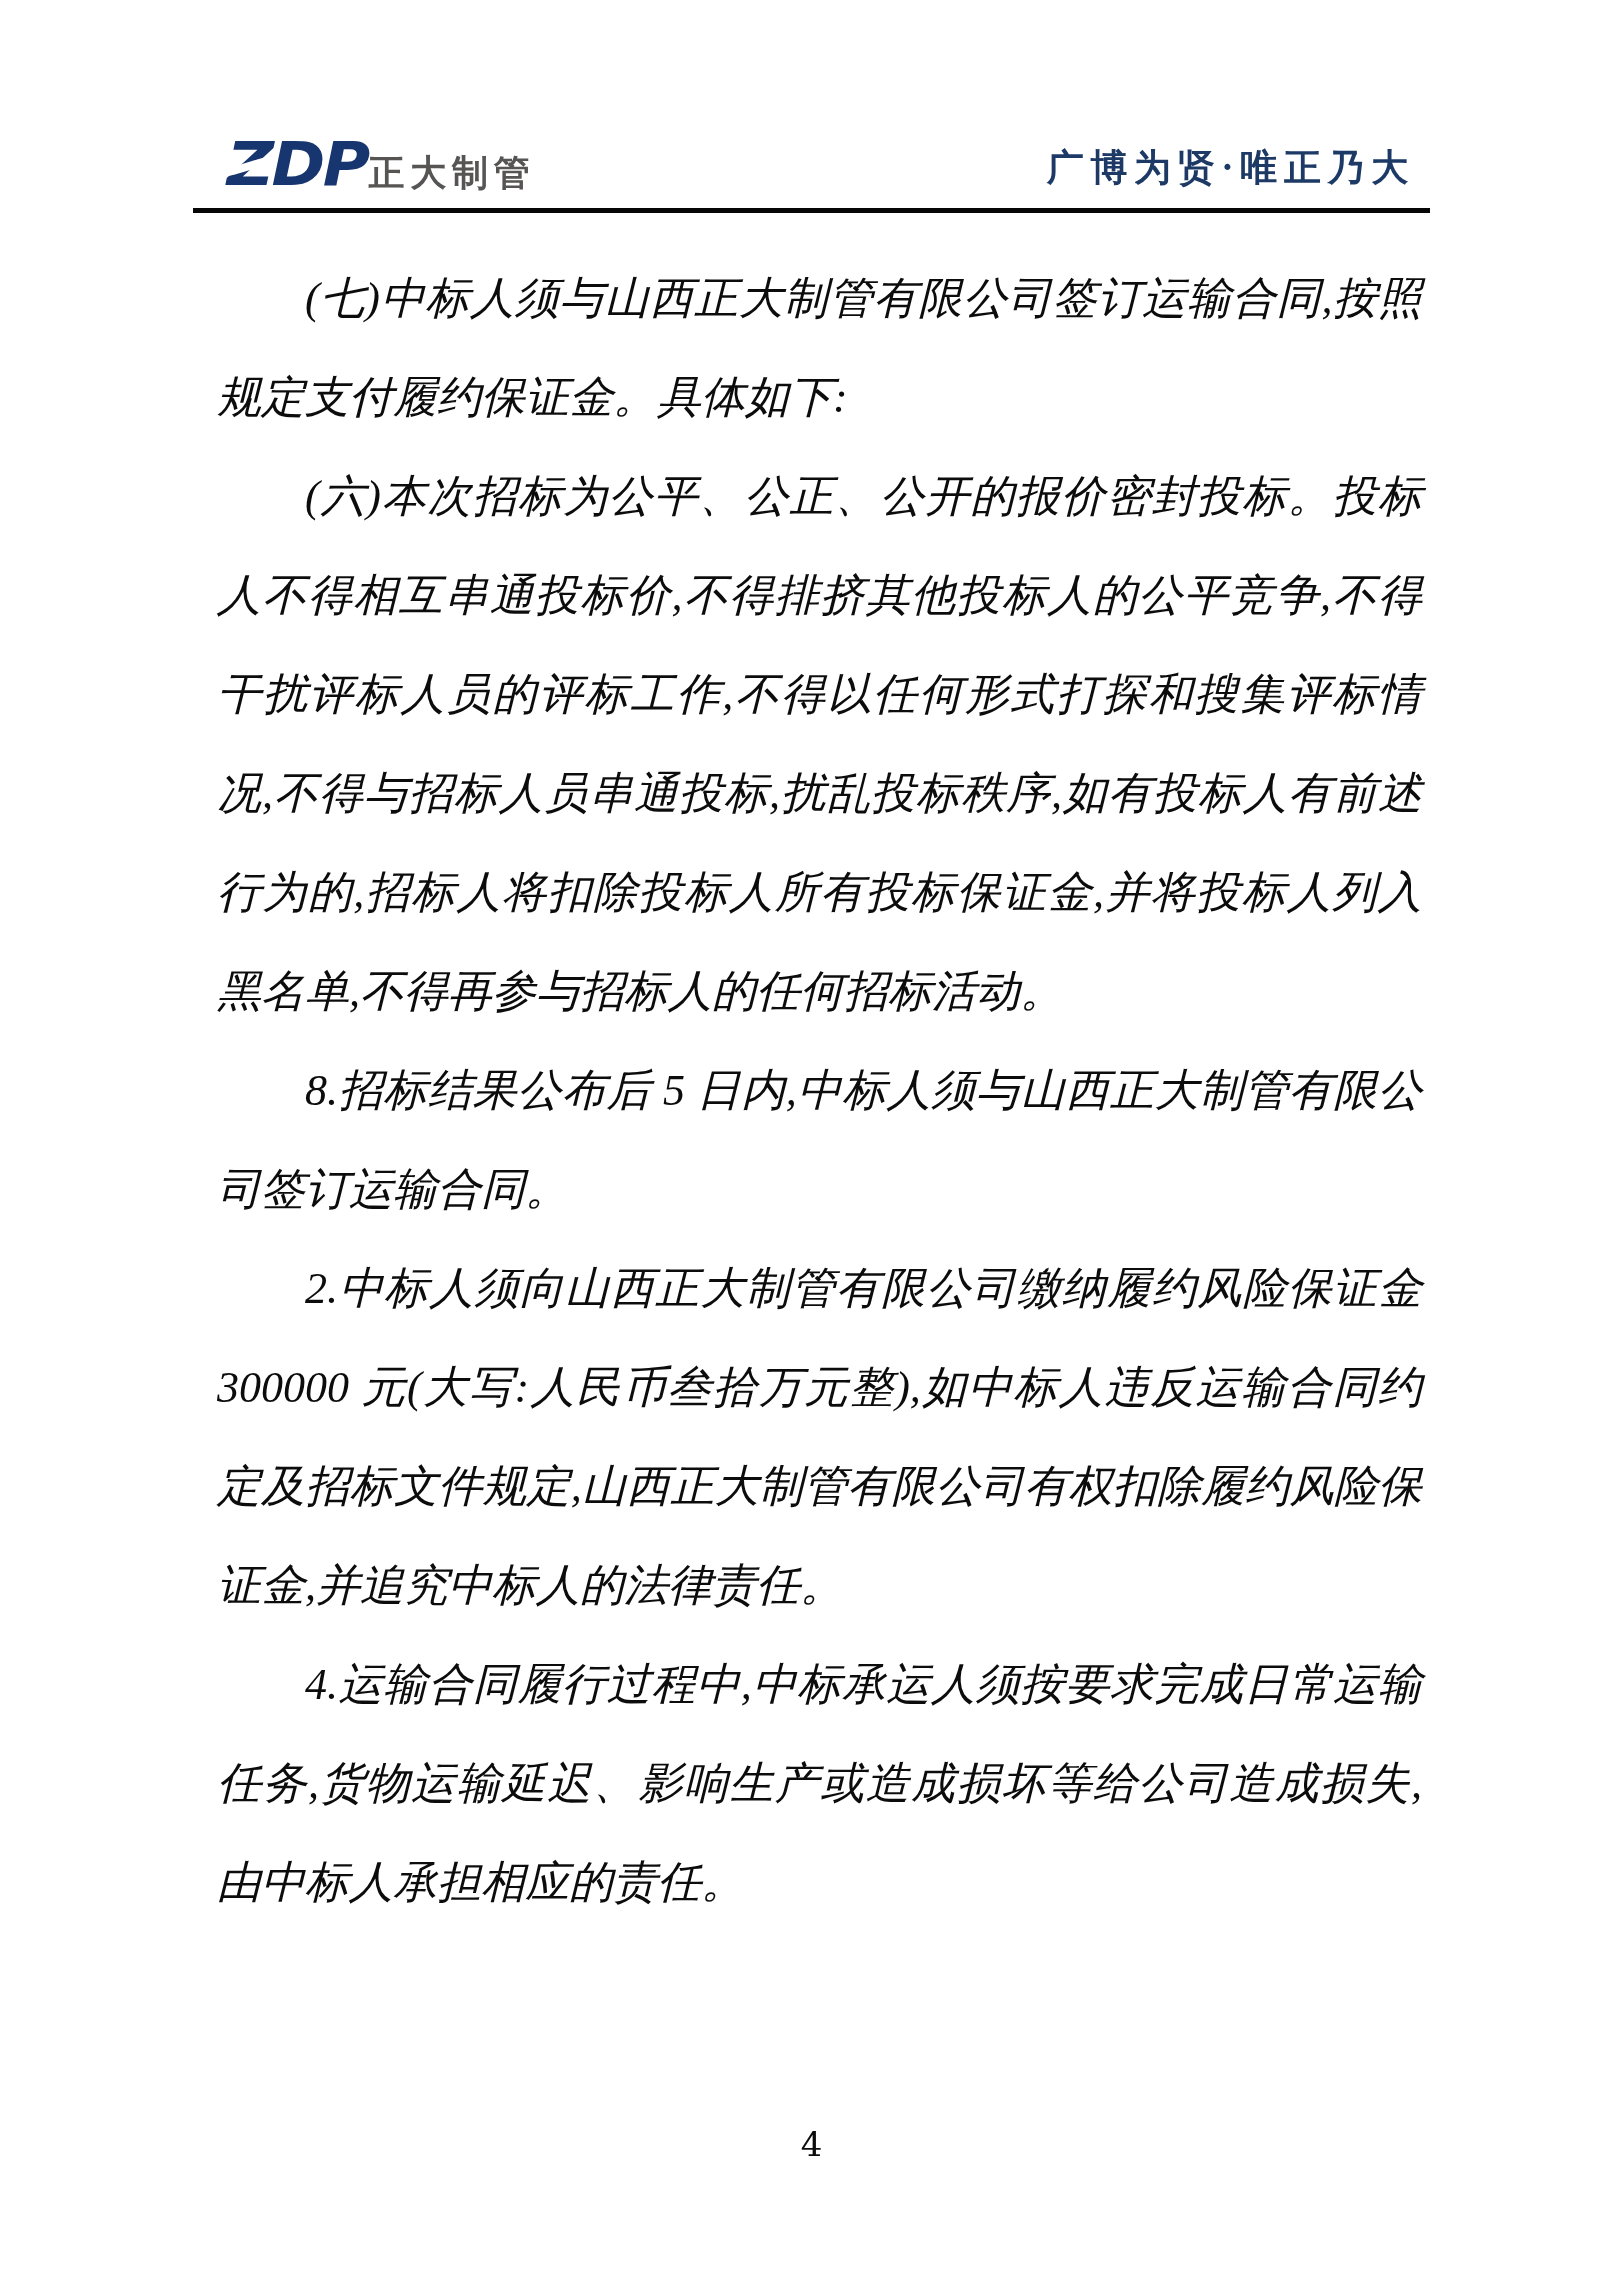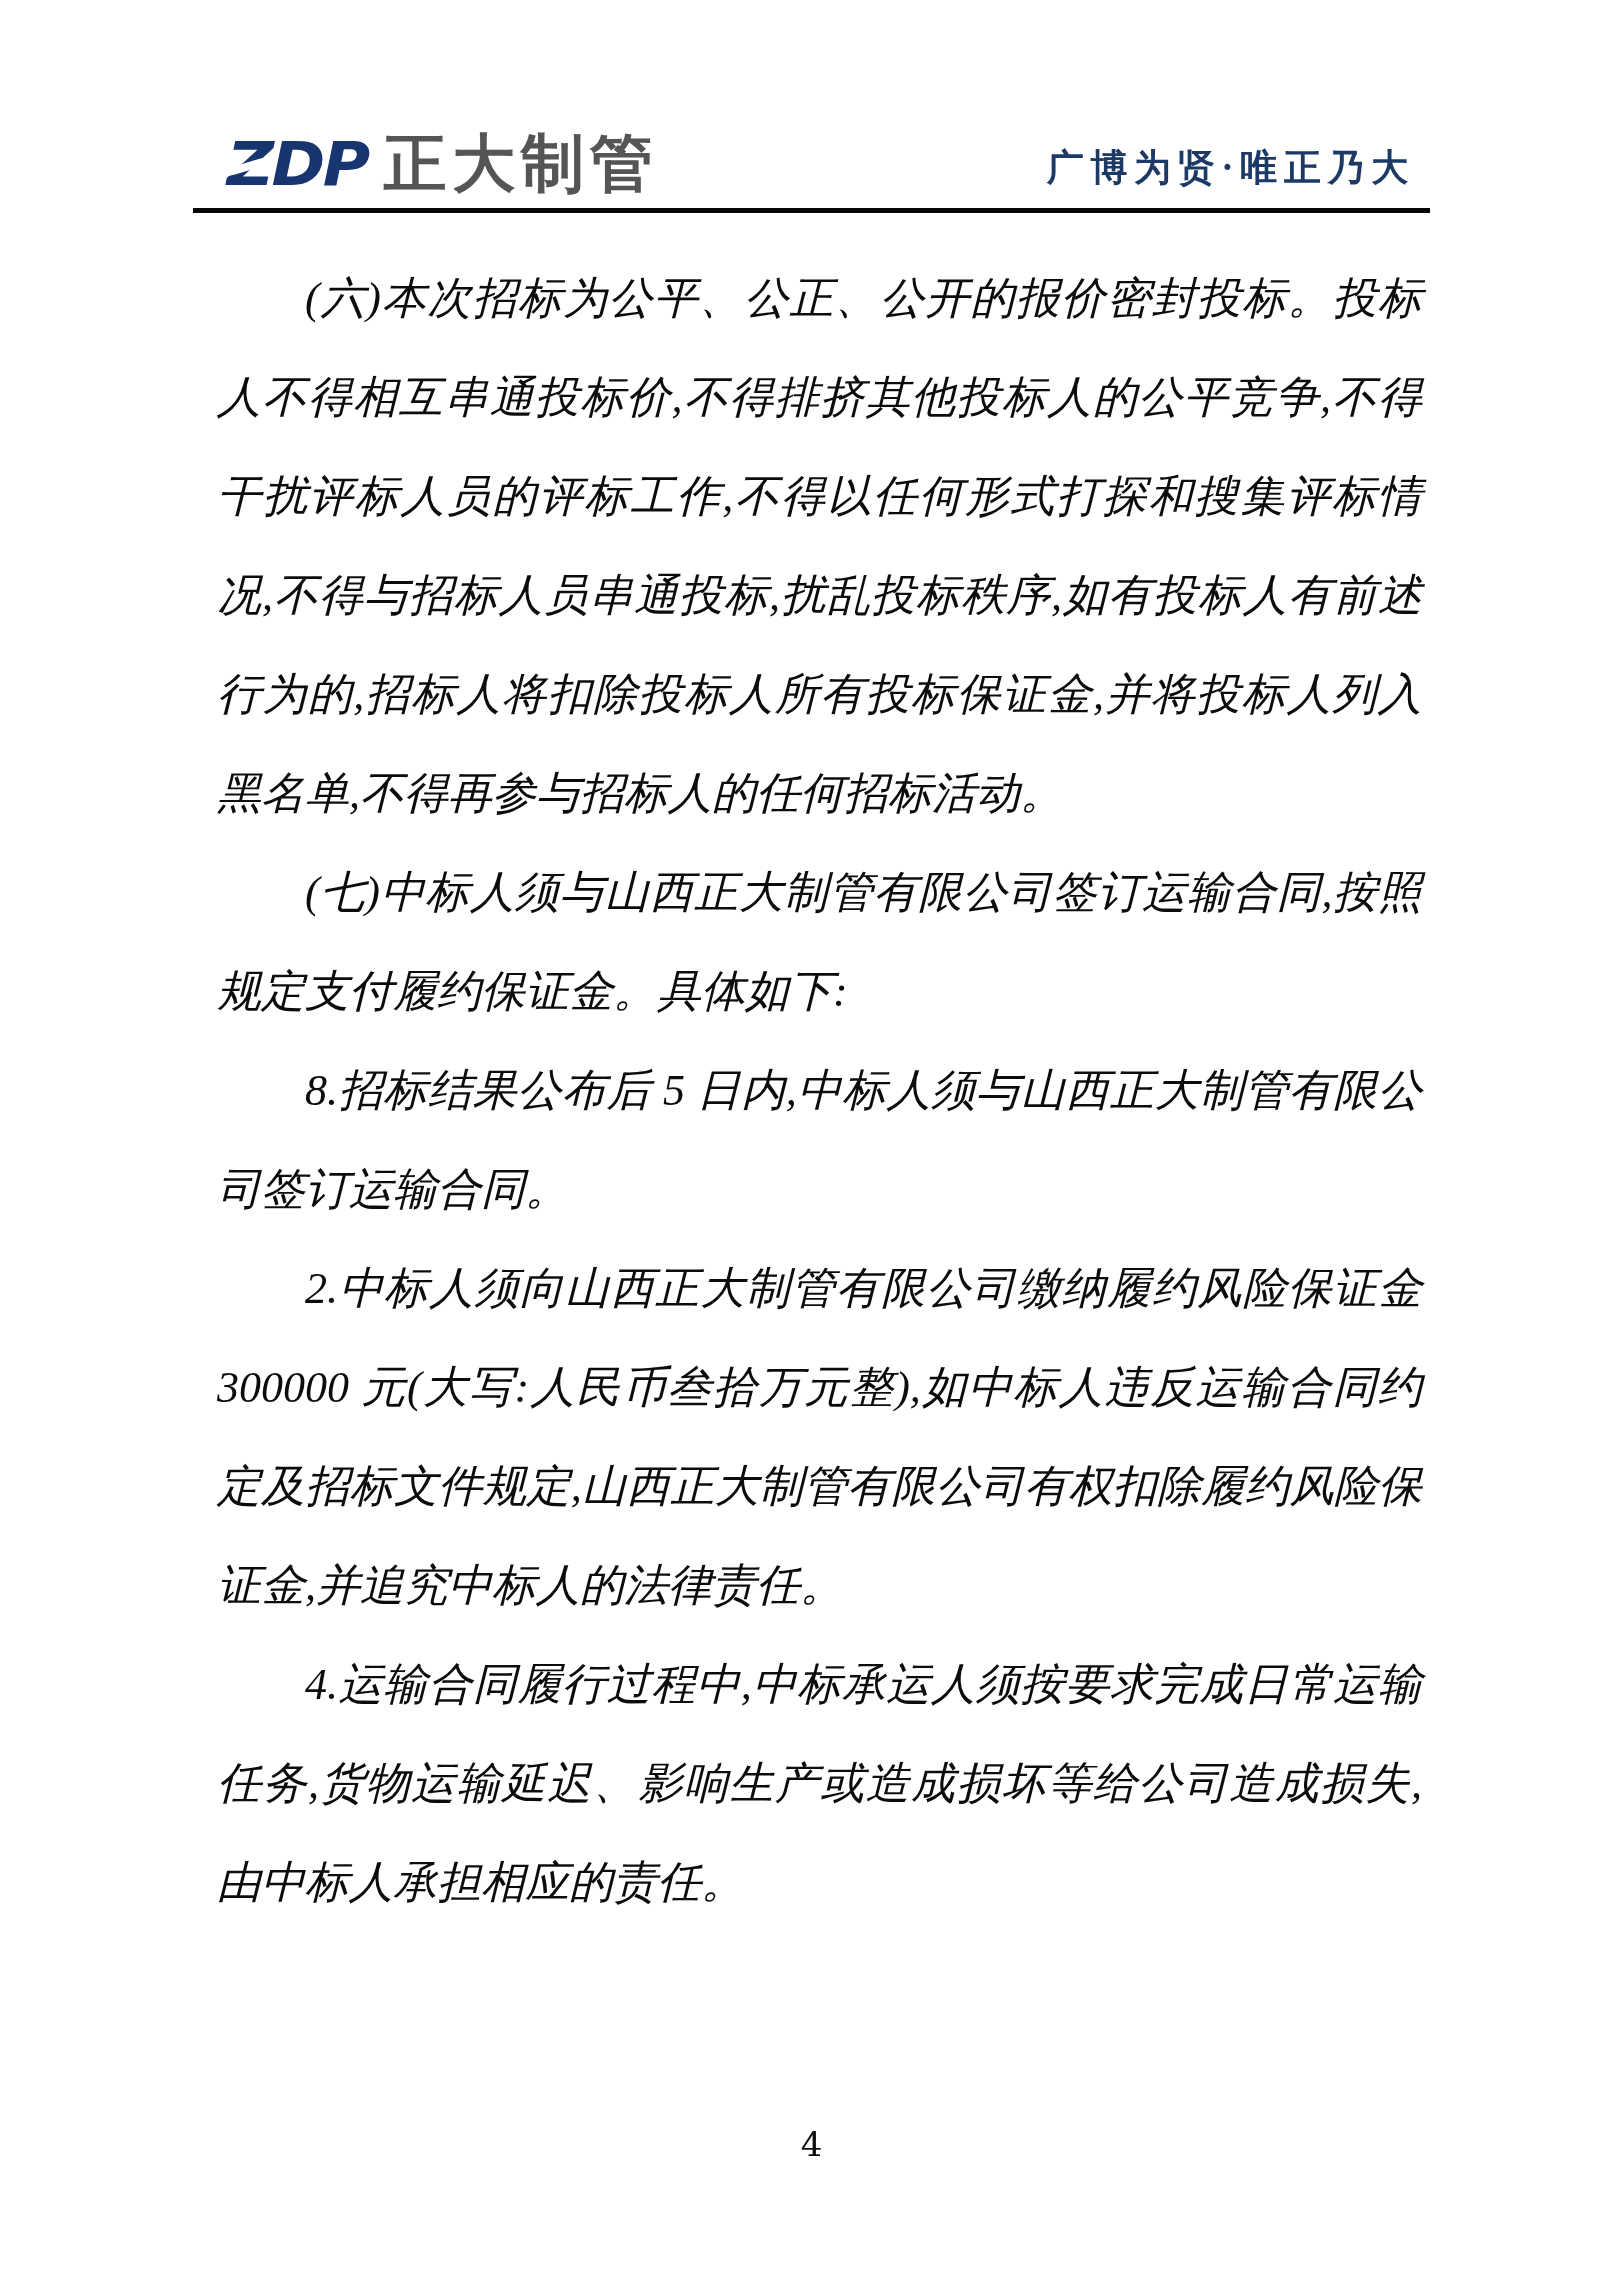--- a/index.html
+++ b/index.html
@@ -50,25 +50,25 @@
     top: 27px;
     width: 54px;
     height: 7.6px;
     background: #ffffff;
     transform: rotate(-17deg);
     border-radius: 50% / 100%;
   }
   .logo-company {
     font-family: "DejaVu Sans", sans-serif;
     font-weight: bold;
-    font-size: 63px;
+    font-size: 36px;
     line-height: 56px;
     letter-spacing: 5.8px;
     color: var(--logo-gray, #575454);
-    margin-left: 26px;
+    margin-left: 11px;
   }
   .slogan {
     position: absolute;
     right: 208px;
     top: 147px;
     font-family: "Liberation Serif", "DejaVu Serif", serif;
     font-weight: bold;
     font-size: 37px;
     line-height: 42px;
     letter-spacing: 0.18em;
@@ -126,22 +126,22 @@
     <div class="logo">
       <span class="logo-zdp">ZDP</span>
       <span class="logo-swoosh"></span>
       <span class="logo-company">正大制管</span>
     </div>
     <div class="slogan">广博为贤·唯正乃大</div>
     <div class="divider"></div>
   </div>
 
   <div class="doc-body">
+    <p>(七)中标人须与山西正大制管有限公司签订运输合同,按照规定支付履约保证金。具体如下:</p>
     <p>(六)本次招标为公平、公正、公开的报价密封投标。投标人不得相互串通投标价,不得排挤其他投标人的公平竞争,不得干扰评标人员的评标工作,不得以任何形式打探和搜集评标情况,不得与招标人员串通投标,扰乱投标秩序,如有投标人有前述行为的,招标人将扣除投标人所有投标保证金,并将投标人列入黑名单,不得再参与招标人的任何招标活动。</p>
-    <p>(七)中标人须与山西正大制管有限公司签订运输合同,按照规定支付履约保证金。具体如下:</p>
     <p>8.招标结果公布后 5 日内,中标人须与山西正大制管有限公司签订运输合同。</p>
     <p>2.中标人须向山西正大制管有限公司缴纳履约风险保证金 300000 元(大写:人民币叁拾万元整),如中标人违反运输合同约定及招标文件规定,山西正大制管有限公司有权扣除履约风险保证金,并追究中标人的法律责任。</p>
     <p>4.运输合同履行过程中,中标承运人须按要求完成日常运输任务,货物运输延迟、影响生产或造成损坏等给公司造成损失,由中标人承担相应的责任。</p>
   </div>
 
   <div class="page-number">4</div>
 
 </div>
 
 

